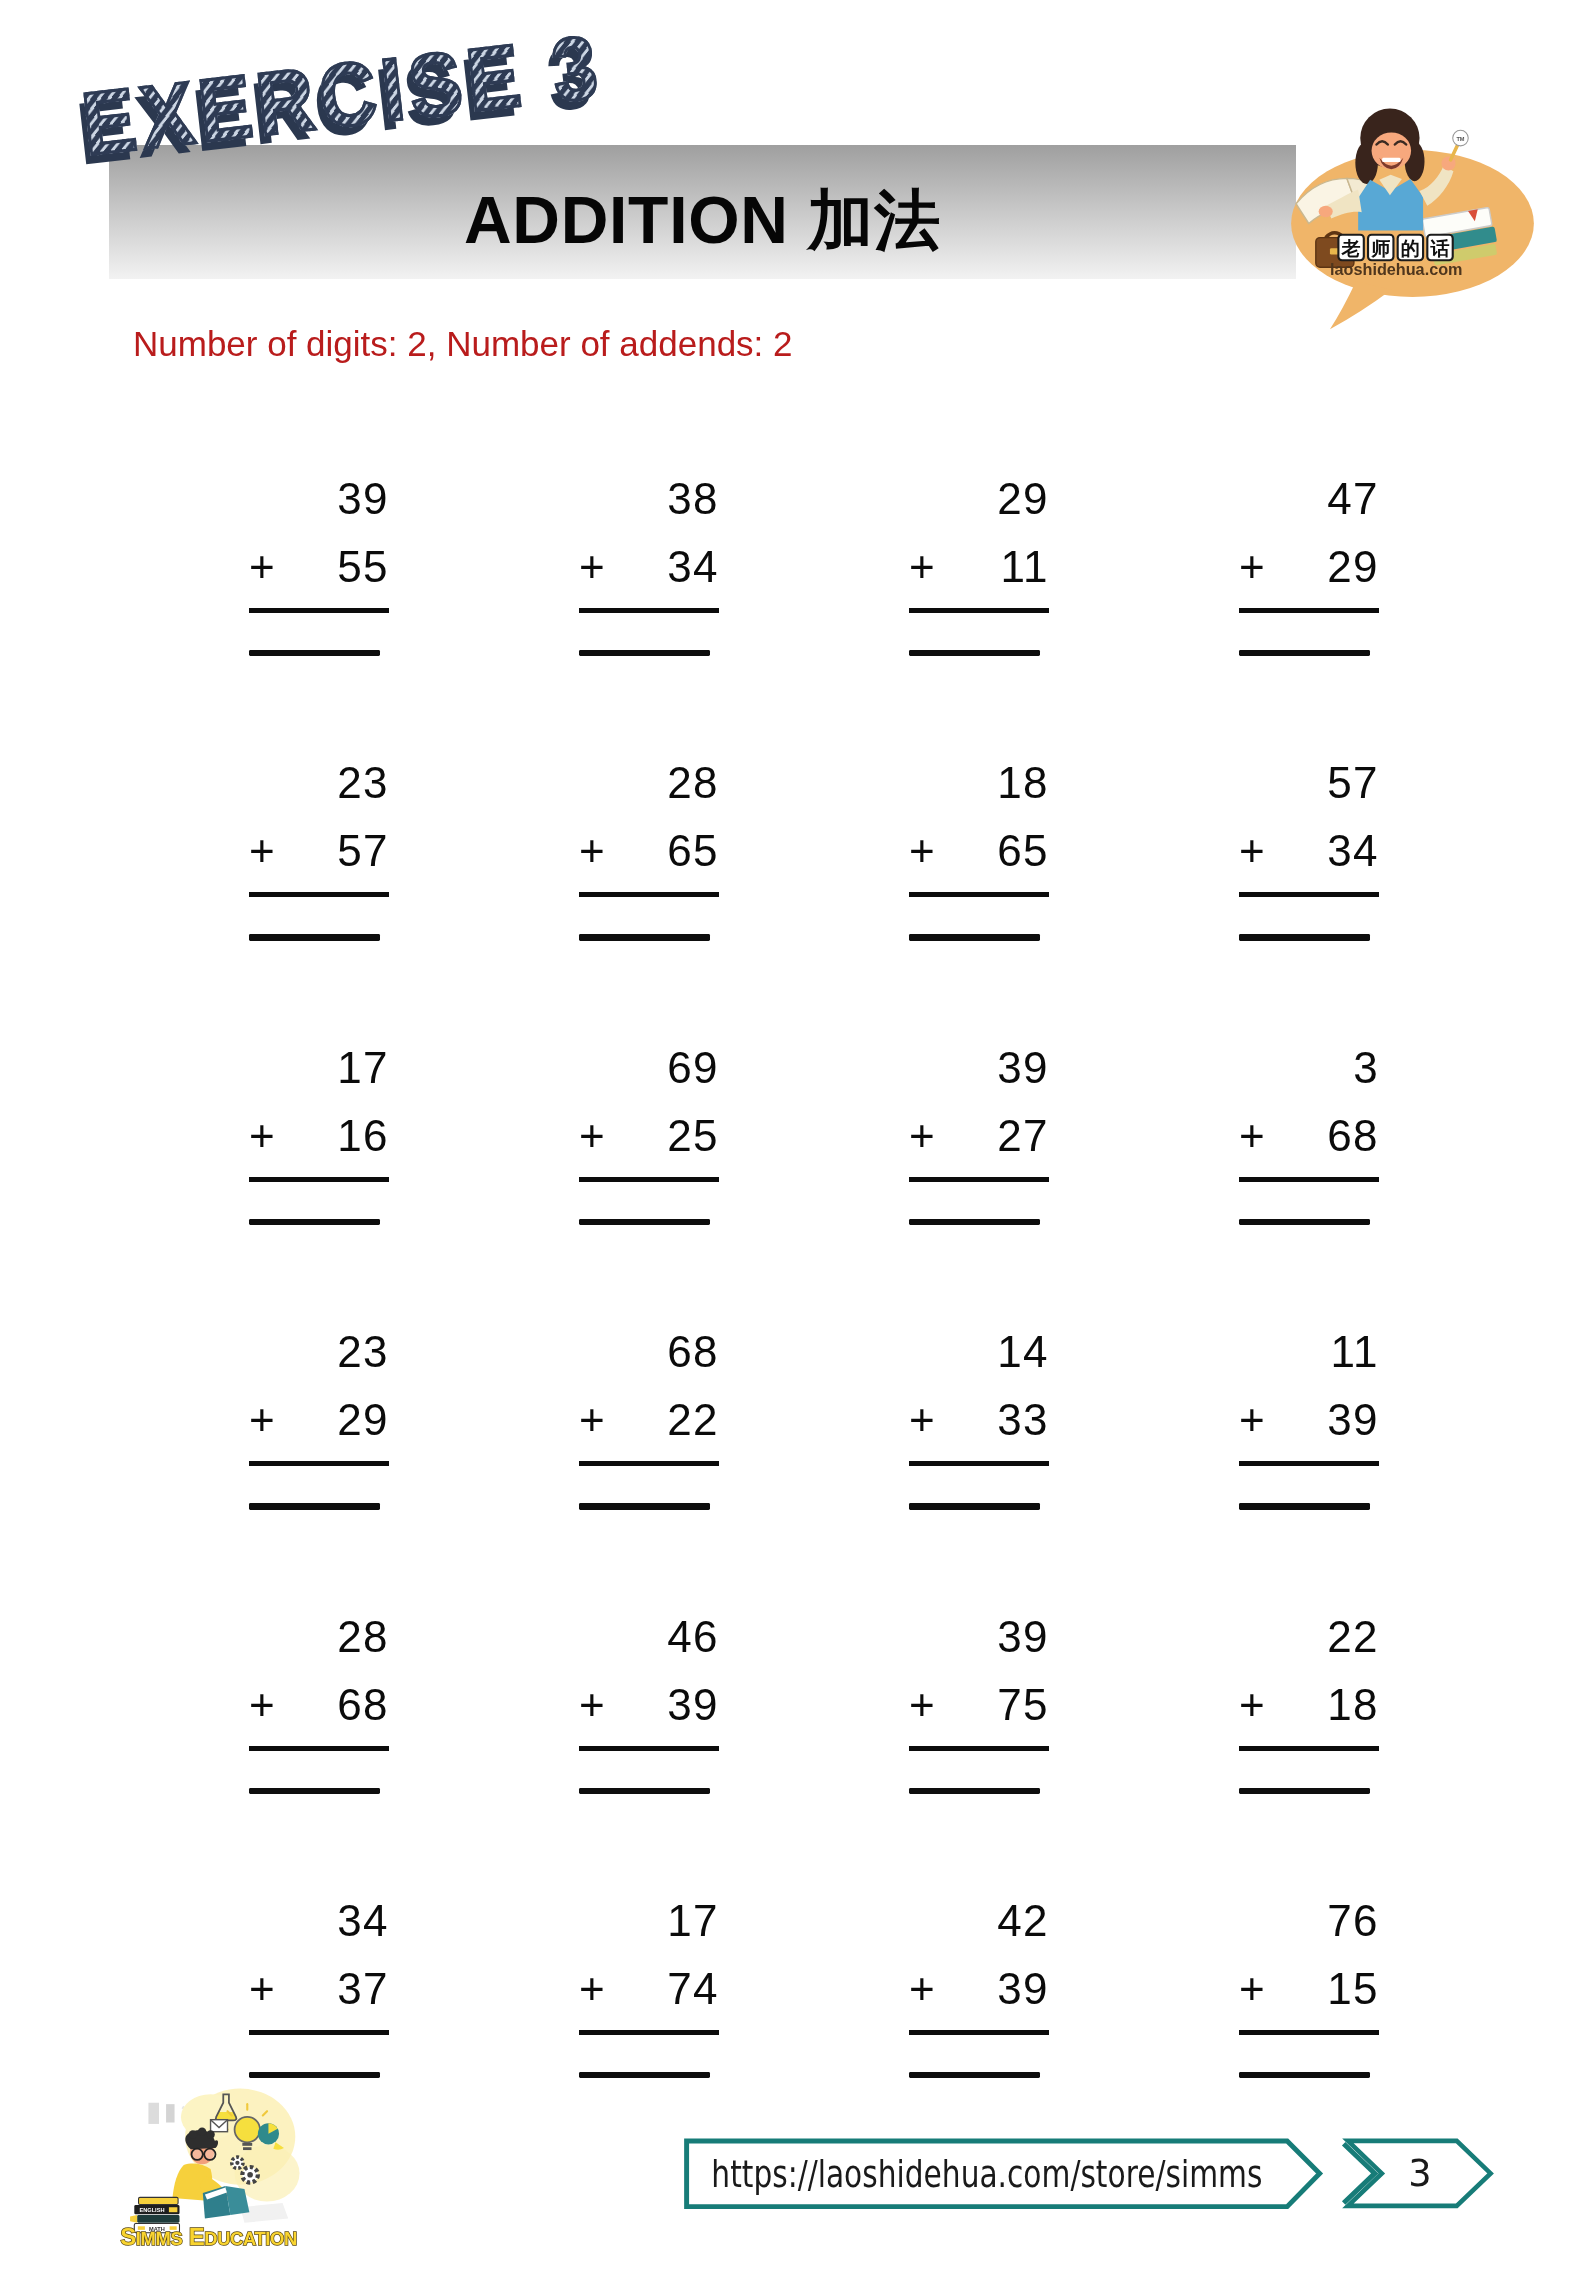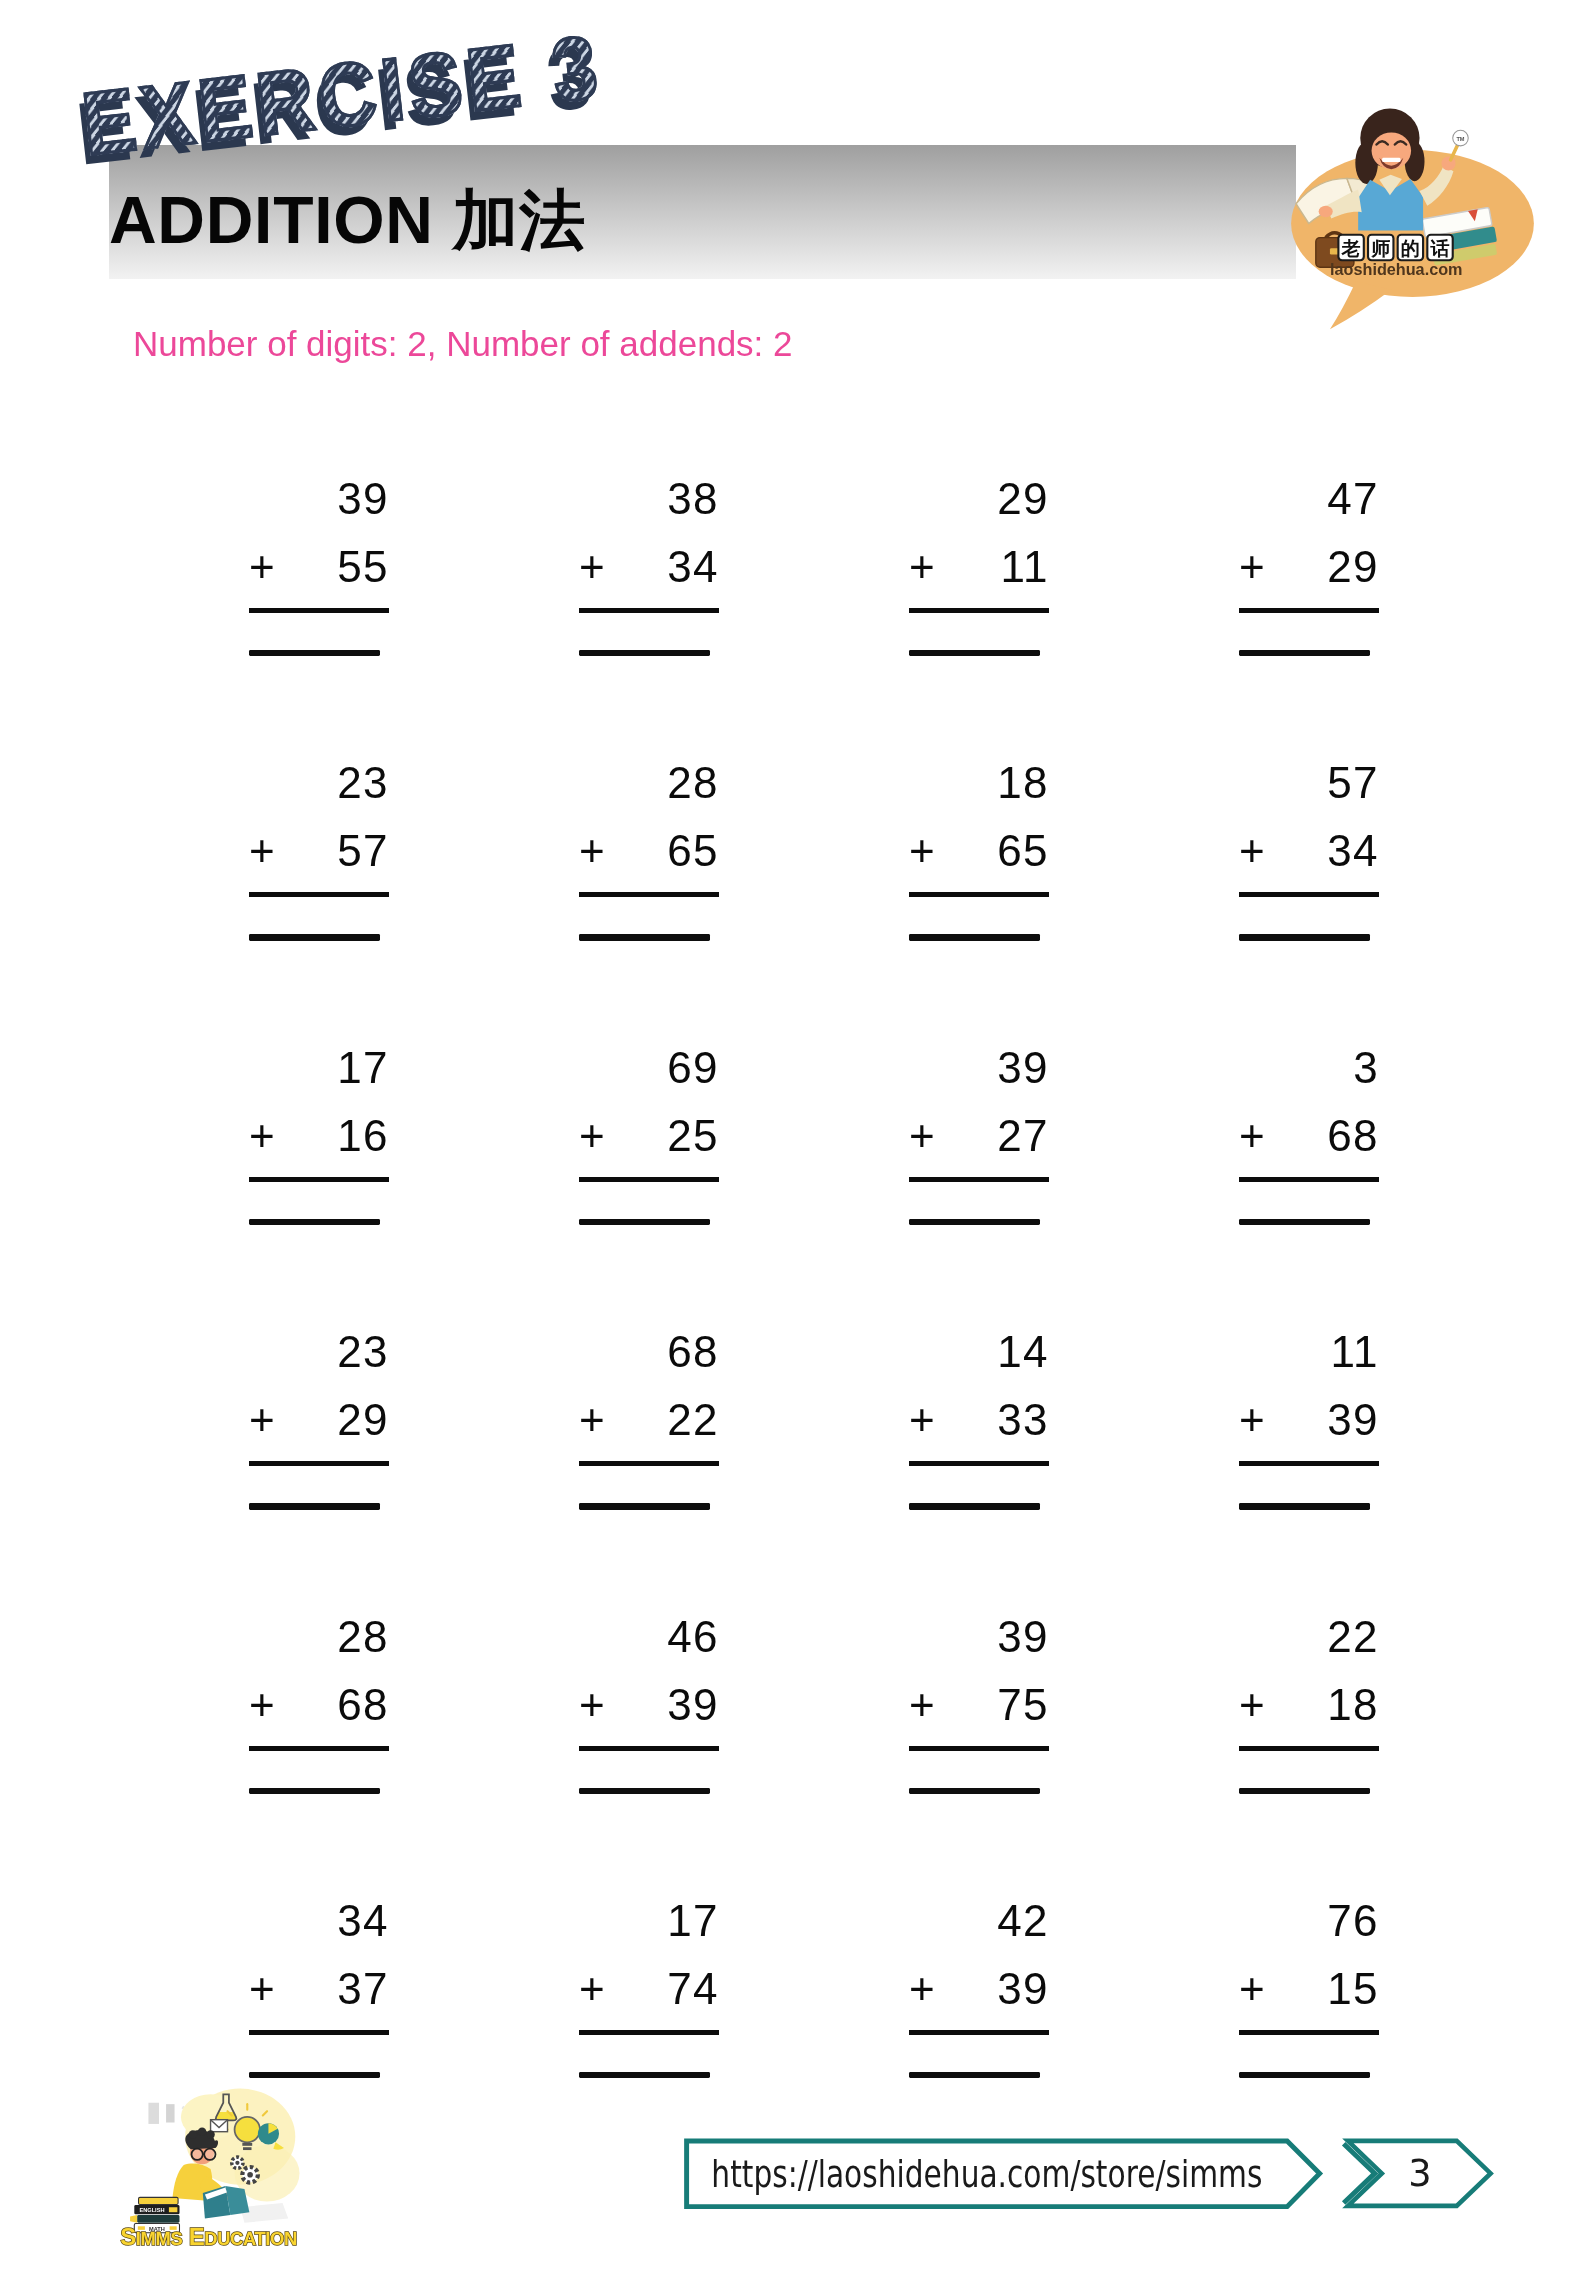--- a/index.html
+++ b/index.html
@@ -2,35 +2,35 @@
 <html style="font-size:11.3px"><head>
 <meta charset="utf-8">
 <style>
   html,body{margin:0;padding:0;background:#ffffff;}
   body{width:1589px;height:2295px;position:relative;overflow:hidden;
        font-family:"Liberation Sans",sans-serif;color:#0b0b0b;}
 
   
   .banner{position:absolute;left:109px;top:145px;width:1187px;height:134px;
           background:linear-gradient(to bottom,#9f9f9f 0%,#c9c9c9 50%,#f2f2f2 100%);}
-  .banner-title{position:absolute;left:0;top:31px;width:100%;text-align:left;
+  .banner-title{position:absolute;left:0;top:31px;width:100%;text-align:center;
           font-size:66px;font-weight:bold;letter-spacing:0.7px;color:#060606;white-space:nowrap;}
 
   
   .wordart{position:absolute;left:83px;top:79px;
            transform:rotate(-6.5deg) scaleY(1.12);transform-origin:left center;
            font-weight:bold;font-size:79px;letter-spacing:5.7px;white-space:nowrap;z-index:3;}
   .wordart .face{position:relative;z-index:2;
            background:repeating-linear-gradient(135deg,#2e3b54 0px,#2e3b54 5px,#ccd6e4 5px,#ccd6e4 7.8px);
            -webkit-background-clip:text;background-clip:text;color:transparent;
            -webkit-text-stroke:2.8px #2e3b54;}
   .wordart .shadow{position:absolute;left:-6.4px;top:7.8px;z-index:1;color:#2b384f;}
 
   
-  .subtitle{position:absolute;left:133px;top:316px;font-size:35px;line-height:56px;color:#ec4899;}
+  .subtitle{position:absolute;left:133px;top:316px;font-size:35px;line-height:56px;color:#b91c1c;}
 
   
   .grid{position:absolute;left:249px;top:465px;display:grid;
         grid-template-columns:repeat(4,140px);column-gap:190px;row-gap:93px;}
   .problem{width:140px;font-size:44px;line-height:68px;letter-spacing:1.4px;color:#0b0b0b;}
   .addend-top{text-align:right;}
   .addend-row{display:flex;justify-content:space-between;align-items:baseline;
               padding-bottom:7px;border-bottom:5px solid #0c0c0c;}
   .answer-line{margin-top:37px;width:131px;height:6.4px;background:#0e0e0e;border-radius:1.4px;}
 

